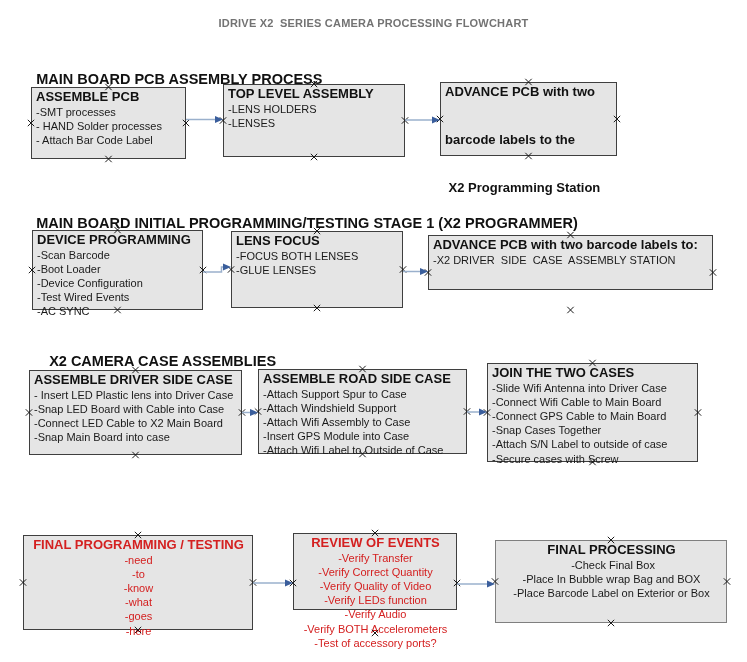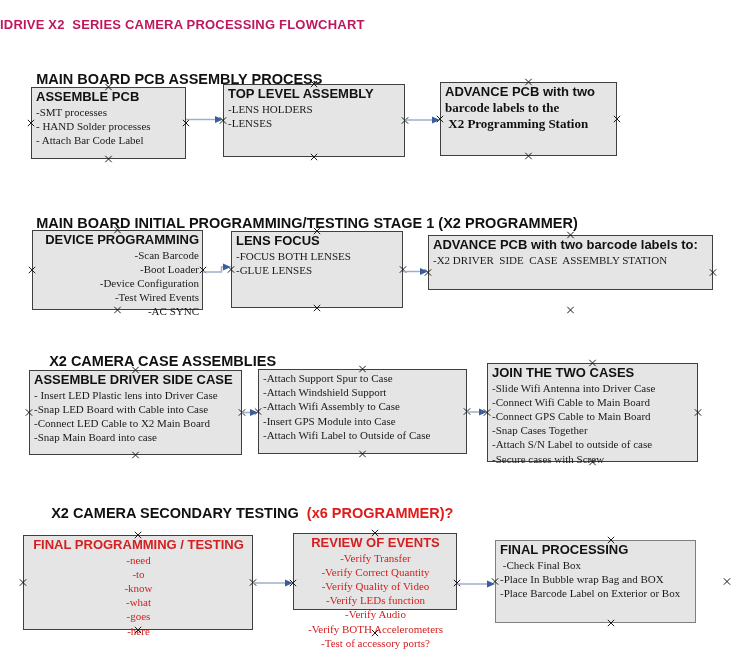--- a/index.html
+++ b/index.html
@@ -1,81 +1,78 @@
 <!DOCTYPE html>
 <html><head>
 <meta charset="utf-8">
 <style>
   html,body { margin:0; padding:0; background:#ffffff; }
   .canvas {
     position:relative; width:747px; height:662px; background:#ffffff;
     font-family:"Liberation Sans", sans-serif; overflow:hidden;
   }
   .page-title {
-    position:absolute; top:17px; left:0; width:100%; 
-    font-size:13px; font-weight:bold; color:#be185d; white-space:pre; letter-spacing:.2px;
+    position:absolute; top:17px; left:0; width:100%; text-align:center;
+    font-size:11px; font-weight:bold; color:#737373; white-space:pre; letter-spacing:.2px;
   }
   .section-heading {
     position:absolute; font-size:14.5px; font-weight:bold; color:#111; white-space:pre;
   }
   .section-heading .red-part { color:#e01b1b; }
   .box {
     position:absolute; box-sizing:border-box; background:#e5e5e5;
     border:1.6px solid #3f3f3f; padding:1px 3px 0 4px; overflow:visible; z-index:1;
   }
   .box.gray-border { border-color:#7f7f7f; }
   .box-title {
     font-size:13px; font-weight:bold; line-height:15.5px; color:#111; white-space:pre;
   }
   .box-item {
-    font-size:11px; line-height:14.2px; color:#1a1a1a; white-space:pre;font-family:Liberation Serif, serif;
-  }
-  .box-item.bold-item { font-size:13px; font-weight:bold; line-height:16.5px; color:#111; }
+    font-size:11px; line-height:14.2px; color:#1a1a1a; white-space:pre;
+  }
+  .box-item.bold-item { font-size:13px; font-weight:bold; line-height:16.5px; color:#111;margin-top:32px; }
   .red { color:#d42020 !important;text-align:center; }
   .connector-layer {
     position:absolute; top:0; left:0; z-index:2; pointer-events:none;
   }
 </style>
 </head>
 <body>
 
 <div class="canvas">
   <div class="page-title">IDRIVE X2  SERIES CAMERA PROCESSING FLOWCHART</div>
 
   <div class="section-heading" style="left:20px; top:55px;">
     <span>MAIN BOARD PCB ASSEMBLY PROCESS</span><span class="red-part"></span>
   </div>
   <div class="section-heading" style="left:20px; top:199px;">
     <span>MAIN BOARD INITIAL PROGRAMMING/TESTING STAGE 1 (X2 PROGRAMMER)</span><span class="red-part"></span>
   </div>
   <div class="section-heading" style="left:33px; top:337px;">
     <span>X2 CAMERA CASE ASSEMBLIES</span><span class="red-part"></span>
   </div>
-  <div class="section-heading" style="left:35px; top:489px;">
-    <span>X2 CAMERA SECONDARY TESTING  </span><span class="red-part">(x6 PROGRAMMER)?</span>
-  </div>
 
   <div id="boxes-layer">
       <div class="box" style="left: 31px; top: 87px; width: 155px; height: 72px;">
         <div class="box-title">ASSEMBLE PCB</div>
         <div class="box-item">-SMT processes</div>
         <div class="box-item">- HAND Solder processes</div>
         <div class="box-item">- Attach Bar Code Label</div>
       </div>
       <div class="box" style="left: 223px; top: 84px; width: 182px; height: 73px;">
         <div class="box-title">TOP LEVEL ASSEMBLY</div>
         <div class="box-item">-LENS HOLDERS</div>
         <div class="box-item">-LENSES</div>
       </div>
       <div class="box" style="left: 440px; top: 82px; width: 177px; height: 74px;">
         <div class="box-title">ADVANCE PCB with two</div>
         <div class="box-item bold-item">barcode labels to the</div>
         <div class="box-item bold-item"> X2 Programming Station</div>
       </div>
-      <div class="box" style="left: 32px; top: 230px; width: 171px; height: 80px; text-align: right;">
+      <div class="box" style="left: 32px; top: 230px; width: 171px; height: 80px;">
         <div class="box-title">DEVICE PROGRAMMING</div>
         <div class="box-item">-Scan Barcode</div>
         <div class="box-item">-Boot Loader</div>
         <div class="box-item">-Device Configuration</div>
         <div class="box-item">-Test Wired Events</div>
         <div class="box-item">-AC SYNC</div>
       </div>
       <div class="box" style="left: 231px; top: 231px; width: 172px; height: 77px;">
         <div class="box-title">LENS FOCUS</div>
         <div class="box-item">-FOCUS BOTH LENSES</div>
@@ -86,20 +83,21 @@
         <div class="box-item">-X2 DRIVER  SIDE  CASE  ASSEMBLY STATION</div>
       </div>
       <div class="box" style="left: 29px; top: 370px; width: 213px; height: 85px;">
         <div class="box-title">ASSEMBLE DRIVER SIDE CASE</div>
         <div class="box-item">- Insert LED Plastic lens into Driver Case</div>
         <div class="box-item">-Snap LED Board with Cable into Case</div>
         <div class="box-item">-Connect LED Cable to X2 Main Board</div>
         <div class="box-item">-Snap Main Board into case</div>
       </div>
       <div class="box" style="left: 258px; top: 369px; width: 209px; height: 85px;">
+        <div class="box-title">ASSEMBLE ROAD SIDE CASE</div>
         <div class="box-item">-Attach Support Spur to Case</div>
         <div class="box-item">-Attach Windshield Support</div>
         <div class="box-item">-Attach Wifi Assembly to Case</div>
         <div class="box-item">-Insert GPS Module into Case</div>
         <div class="box-item">-Attach Wifi Label to Outside of Case</div>
       </div>
       <div class="box" style="left: 487px; top: 363px; width: 211px; height: 99px;">
         <div class="box-title">JOIN THE TWO CASES</div>
         <div class="box-item">-Slide Wifi Antenna into Driver Case</div>
         <div class="box-item">-Connect Wifi Cable to Main Board</div>
@@ -120,21 +118,21 @@
       <div class="box" style="left: 293px; top: 533px; width: 164px; height: 77px;">
         <div class="box-title red">REVIEW OF EVENTS</div>
         <div class="box-item red">-Verify Transfer</div>
         <div class="box-item red">-Verify Correct Quantity</div>
         <div class="box-item red">-Verify Quality of Video</div>
         <div class="box-item red">-Verify LEDs function</div>
         <div class="box-item red">-Verify Audio</div>
         <div class="box-item red">-Verify BOTH Accelerometers</div>
         <div class="box-item red">-Test of accessory ports?</div>
       </div>
-      <div class="box gray-border" style="left: 495px; top: 540px; width: 201px; height: 83px;">
+      <div class="box gray-border" style="left: 495px; top: 540px; width: 232px; height: 83px; text-align: center;">
         <div class="box-title">FINAL PROCESSING</div>
         <div class="box-item"> -Check Final Box</div>
         <div class="box-item">-Place In Bubble wrap Bag and BOX</div>
         <div class="box-item">-Place Barcode Label on Exterior or Box</div>
       </div>
     </div>
 
   <svg id="connector-svg" class="connector-layer" width="747" height="662">
       <path d="M105.3,83.8 L111.7,90.2 M105.3,90.2 L111.7,83.8" stroke="#1a1a1a" stroke-width="1" fill="none"></path>
       <path d="M105.3,155.8 L111.7,162.2 M105.3,162.2 L111.7,155.8" stroke="#1a1a1a" stroke-width="1" fill="none"></path>

